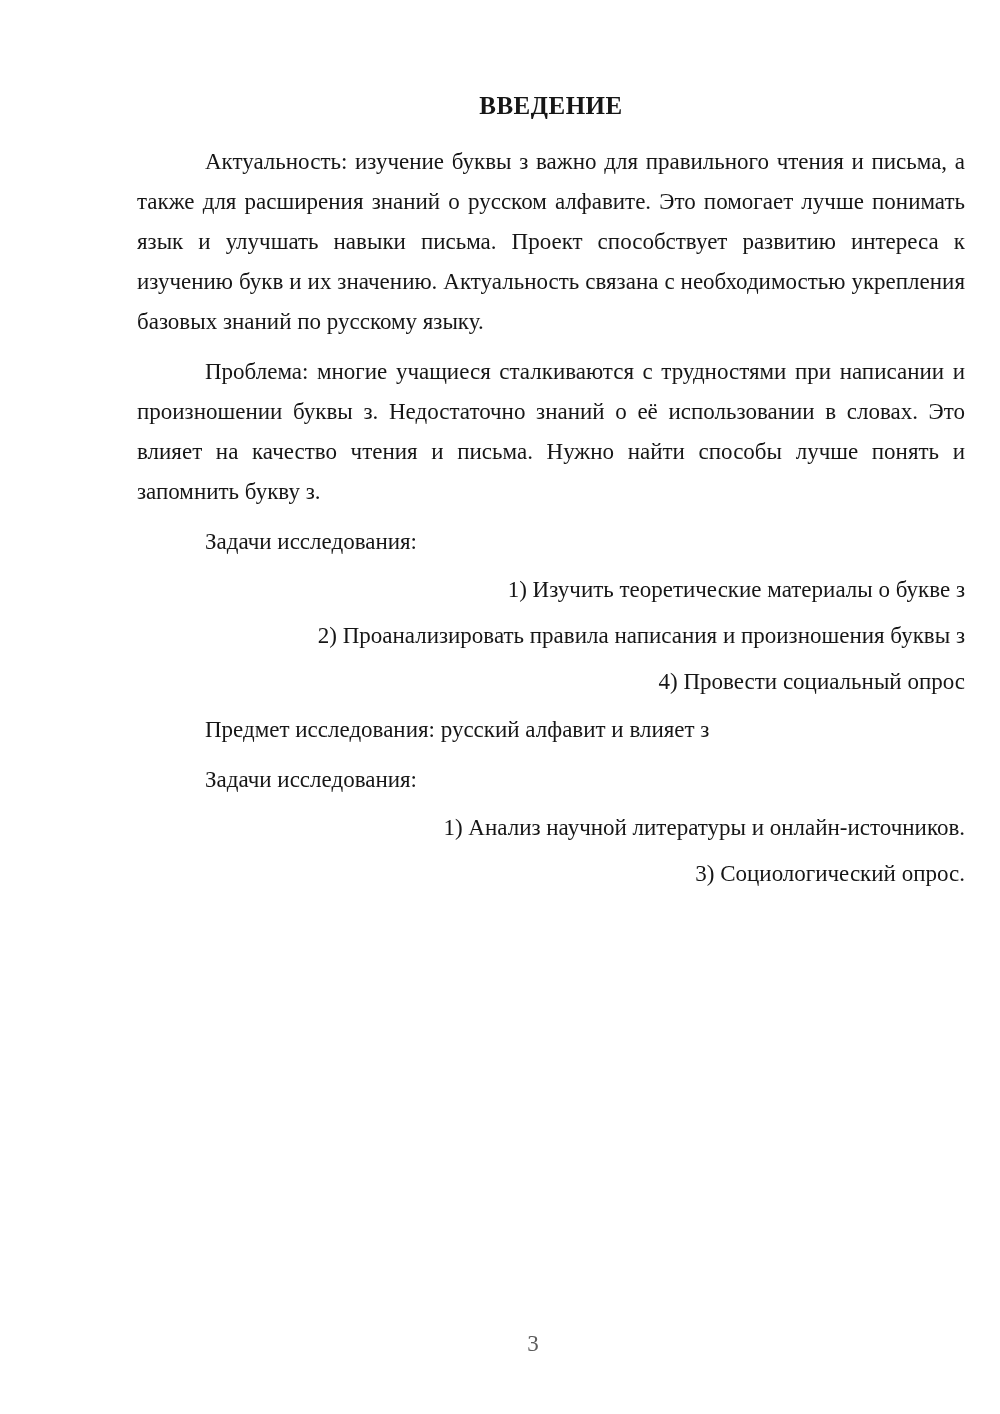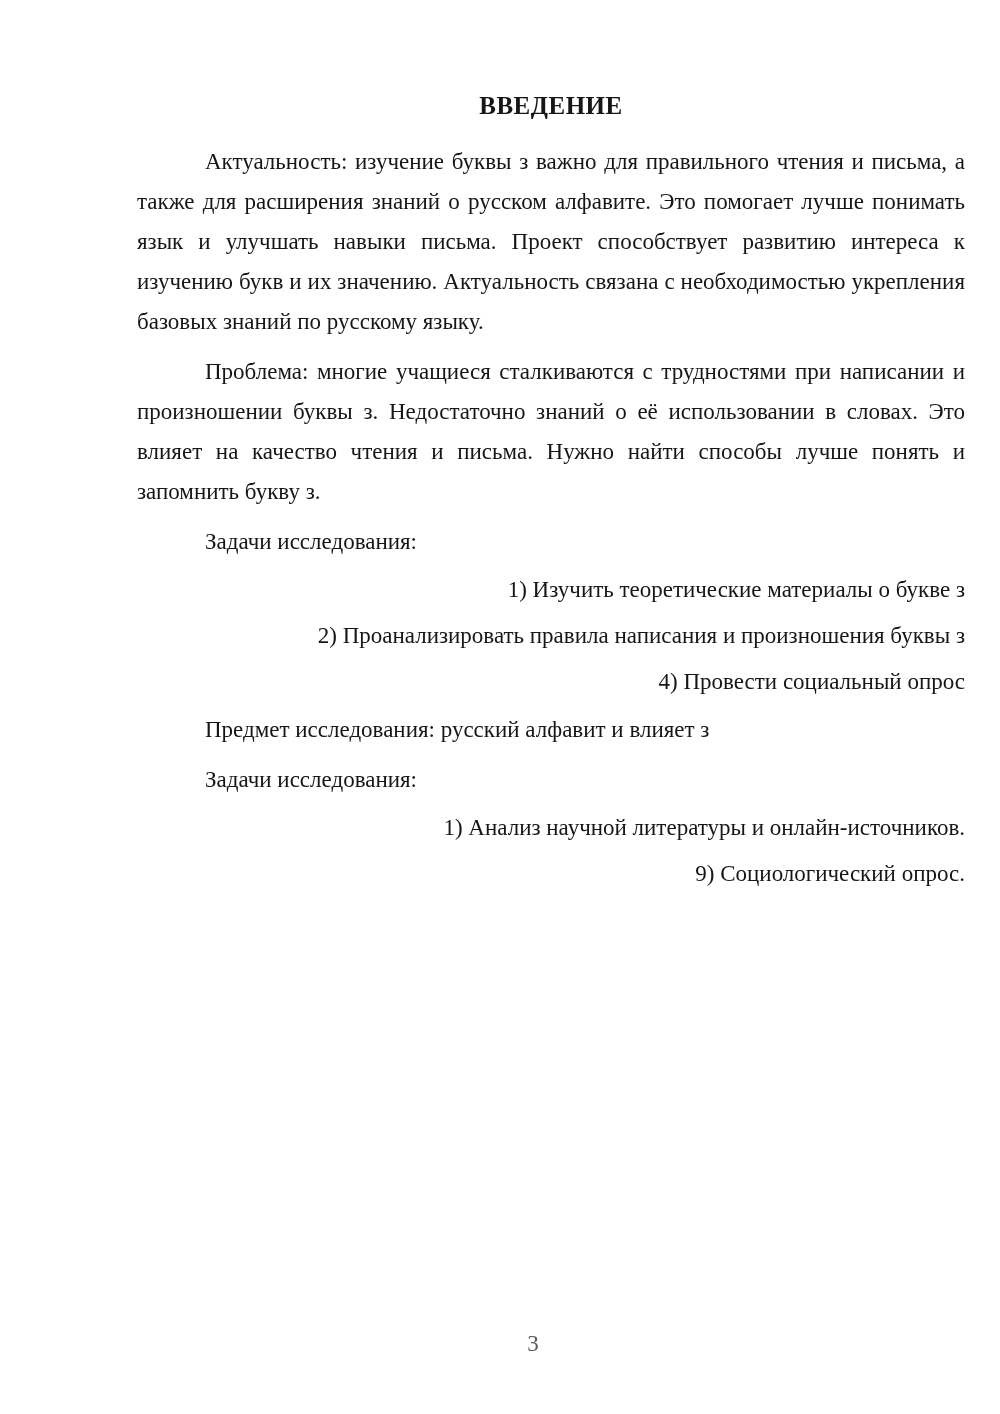--- a/index.html
+++ b/index.html
@@ -68,17 +68,17 @@
   <div id="blocks-container">
       <p class="para">Актуальность: изучение буквы з важно для правильного чтения и письма, а также для расширения знаний о русском алфавите. Это помогает лучше понимать язык и улучшать навыки письма. Проект способствует развитию интереса к изучению букв и их значению. Актуальность связана с необходимостью укрепления базовых знаний по русскому языку.</p>
       <p class="para">Проблема: многие учащиеся сталкиваются с трудностями при написании и произношении буквы з. Недостаточно знаний о её использовании в словах. Это влияет на качество чтения и письма. Нужно найти способы лучше понять и запомнить букву з.</p>
       <p class="para">Задачи исследования:</p>
       <p class="list-item">1) Изучить теоретические материалы о букве з</p>
       <p class="list-item">2) Проанализировать правила написания и произношения буквы з</p>
       <p class="list-item">4) Провести социальный опрос</p>
       <p class="para">Предмет исследования: русский алфавит и влияет з</p>
       <p class="para">Задачи исследования:</p>
       <p class="list-item">1) Анализ научной литературы и онлайн-источников.</p>
-      <p class="list-item">9) Социологический опрос.</p>
+      <p class="list-item">3) Социологический опрос.</p>
     </div>
 
   <div class="page-number">3</div>
 </div>
 
 </body></html>

